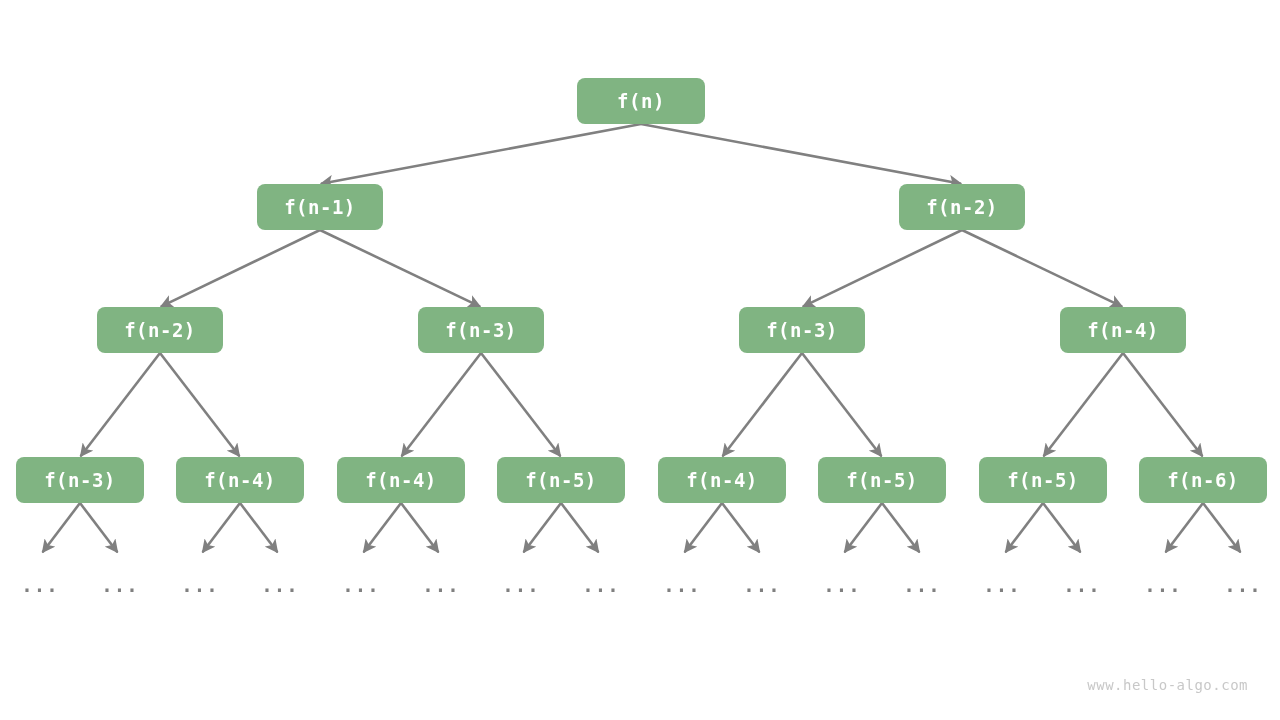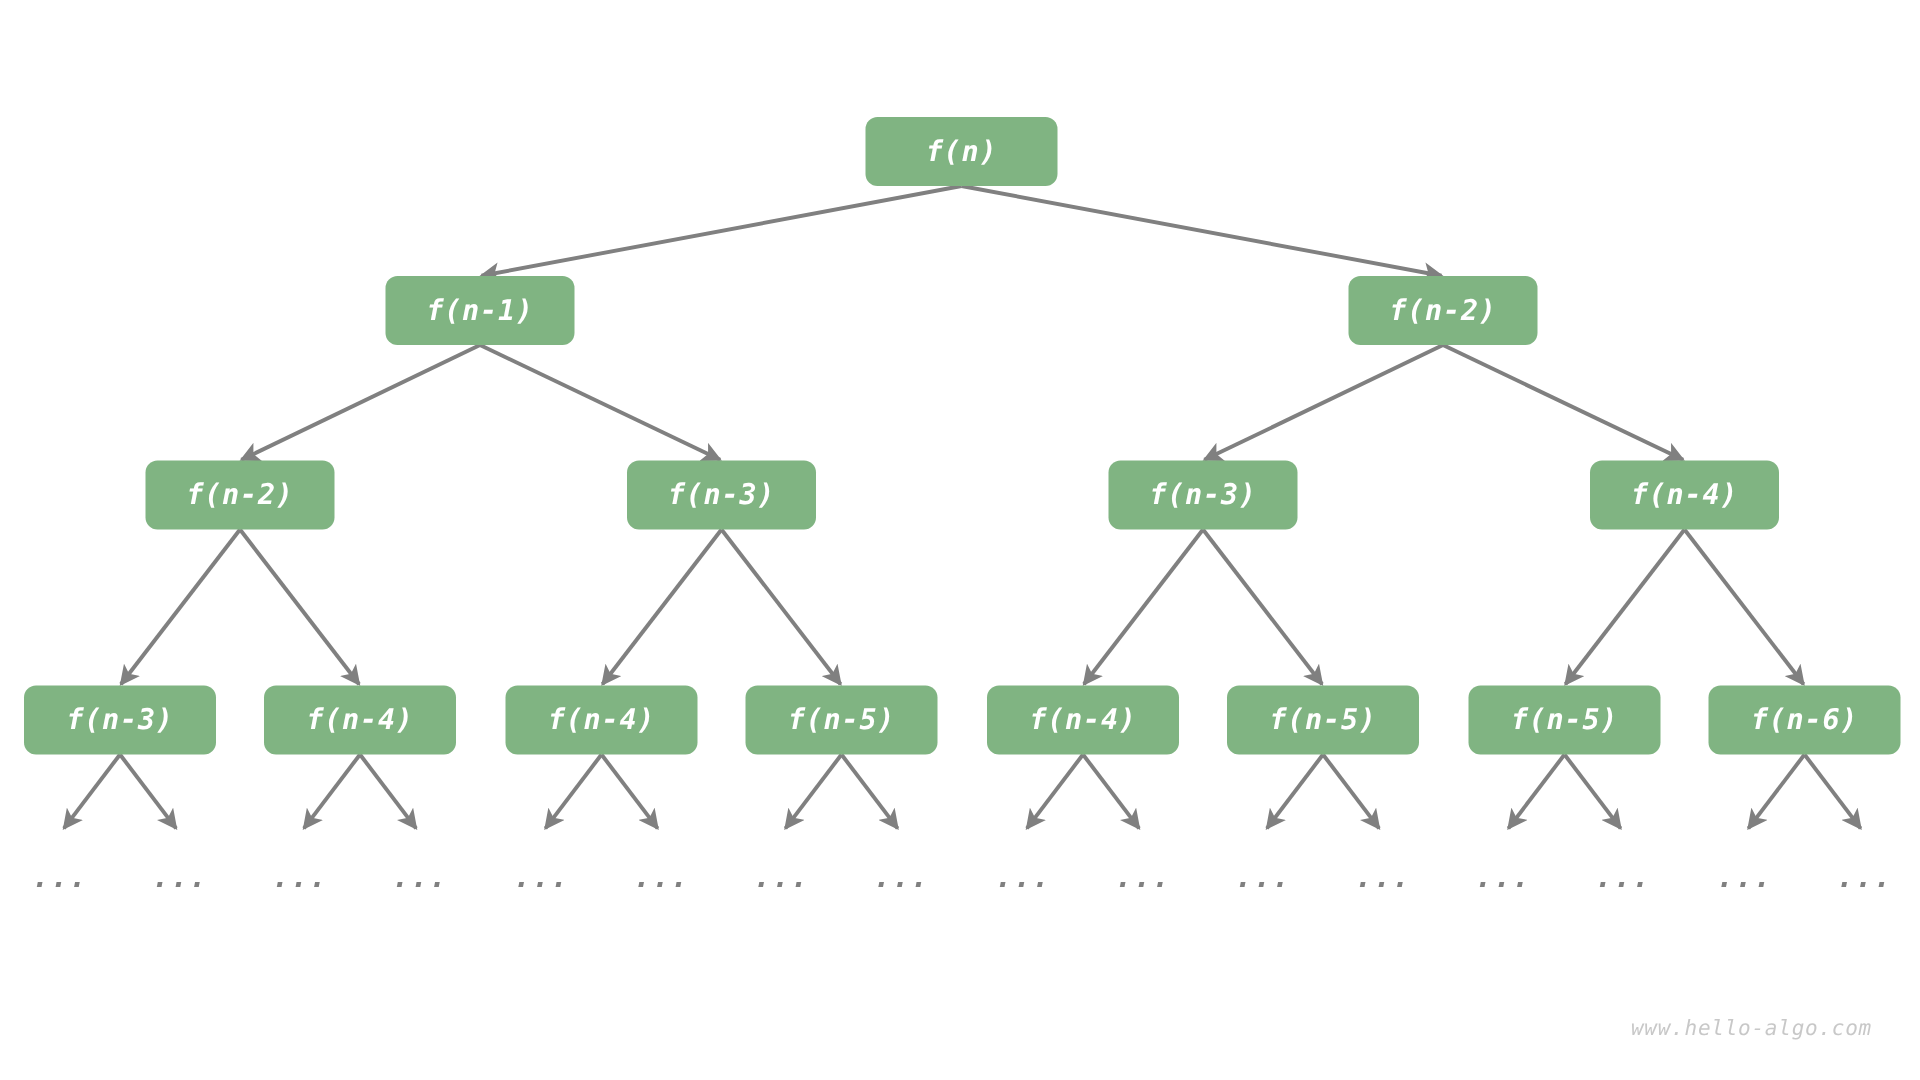--- a/index.html
+++ b/index.html
@@ -10,21 +10,20 @@
   body {
     width: 1280px;
     height: 720px;
     overflow: hidden;
     font-family: "DejaVu Sans Mono", monospace;
   }
   #diagram-root {
     position: relative;
     width: 1280px;
     height: 720px;
-    font-style: italic;
   }
   svg.tree-canvas {
     position: absolute;
     top: 0;
     left: 0;
     width: 1280px;
     height: 720px;
     display: block;
   }
   .node-box {

